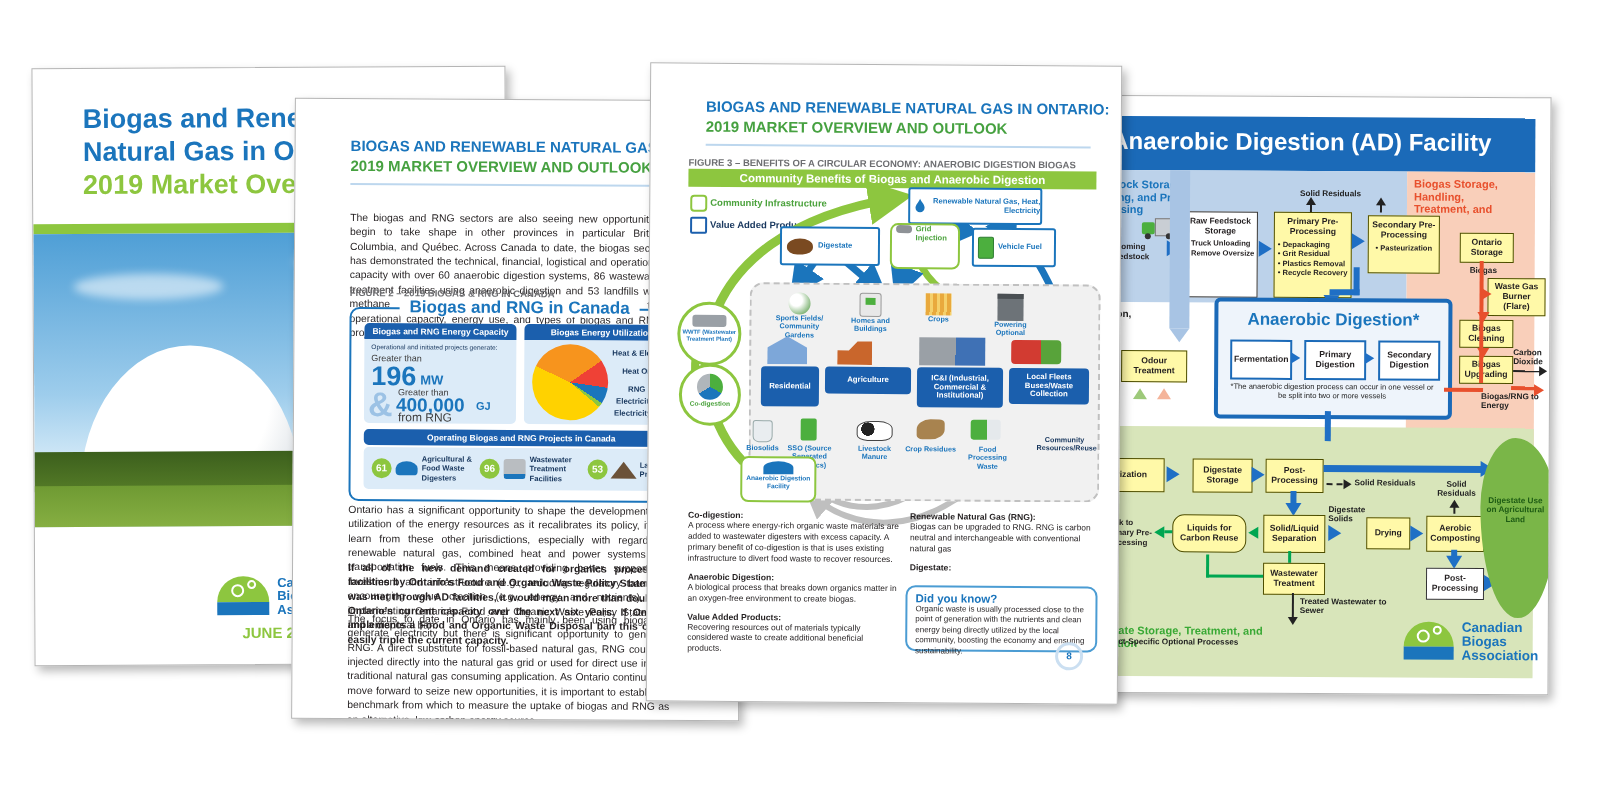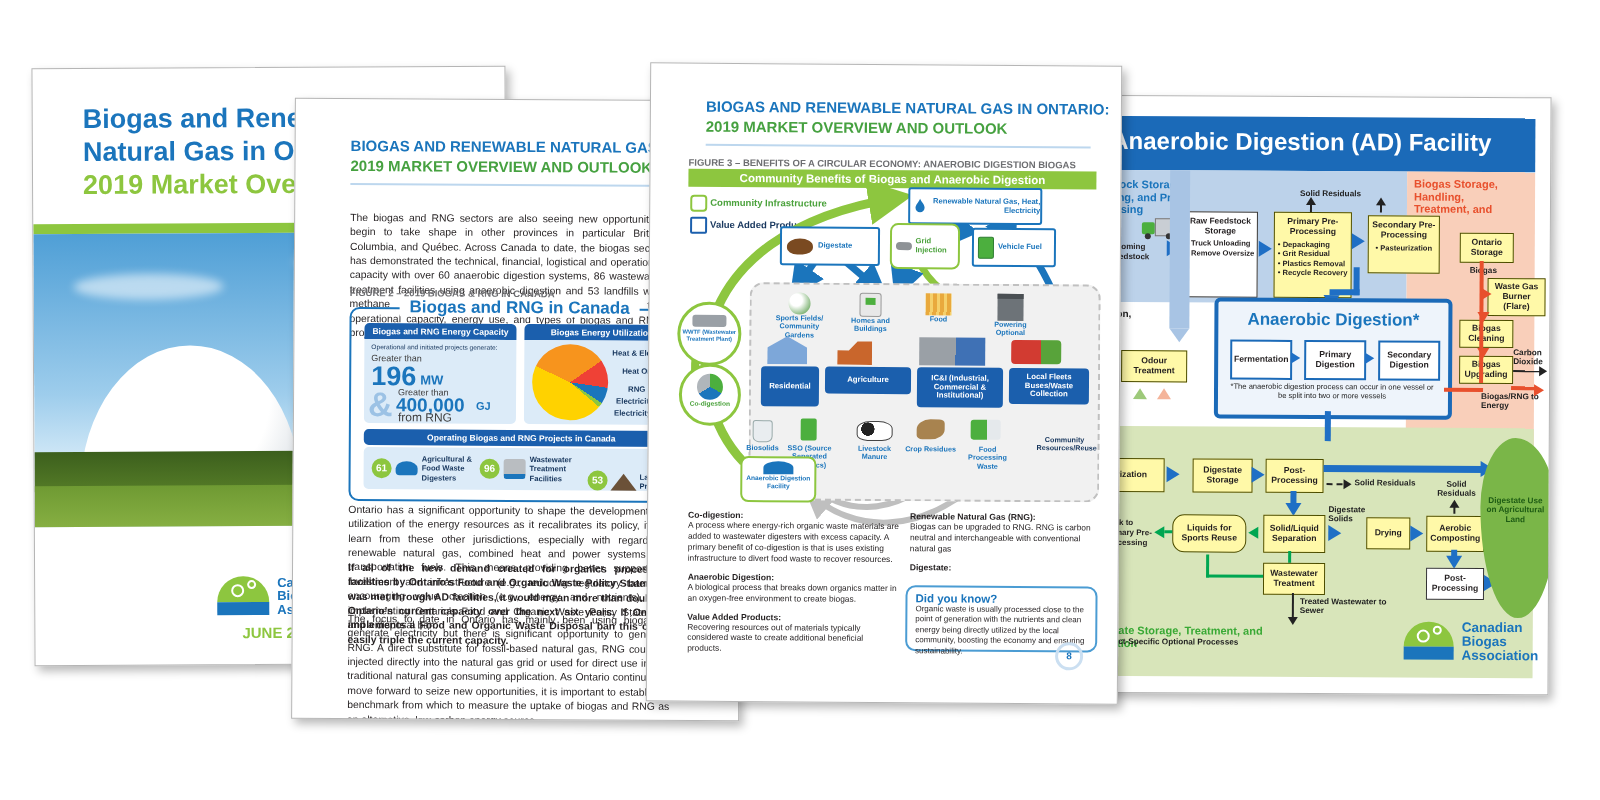--- a/index.html
+++ b/index.html
@@ -144,21 +144,21 @@
     <div style="flex:1;display:flex;align-items:center;padding-left:8px">
       <div class="stat-circle">61</div>
       <div style="width:22px;height:14px;background:#1b75bc;border-radius:50% 50% 4px 4px;margin:0 4px"></div>
       <div class="stat-lbl" style="width:58px">Agricultural &amp; Food Waste Digesters</div>
     </div>
     <div style="flex:1;display:flex;align-items:center">
       <div class="stat-circle">96</div>
       <div style="width:22px;height:15px;background:#b9bdc1;border-radius:3px;margin:0 4px;border-bottom:5px solid #1b75bc"></div>
       <div class="stat-lbl" style="width:58px">Wastewater Treatment Facilities</div>
     </div>
-    <div style="flex:1;display:flex;align-items:flex-end">
+    <div style="flex:1;display:flex;align-items:center">
       <div class="stat-circle">53</div>
       <div style="width:0;height:0;border-left:13px solid transparent;border-right:13px solid transparent;border-bottom:17px solid #6b5138;margin:0 3px"></div>
       <div class="stat-lbl" style="width:50px">Landfill Gas Projects</div>
     </div>
   </div>
 
   <div class="a body-txt" style="left:55px;top:404px;width:322px">Ontario has a significant opportunity to shape the development and utilization of the energy resources as it recalibrates its policy, it can learn from these other jurisdictions, especially with regards to renewable natural gas, combined heat and power systems and transportation fuels. This means providing better support for investment and infrastructure (e.g., reducing regulatory barriers), encouraging value creation (e.g., energy and nutrients), and implementing Ontario's Food and Organic Waste Policy Statement and a disposal ban.</div>
   <div class="a body-txt" style="left:55px;top:462px;width:322px;font-weight:bold">If all of the new demand created for organics processing facilities by Ontario's Food and Organic Waste Policy Statement was met through AD facilities, it would mean more than doubling Ontario's current capacity over the next six years. If Ontario implements a Food and Organic Waste Disposal ban this could easily triple the current capacity.</div>
   <div class="a body-txt" style="left:55px;top:513px;width:322px">The focus to date in Ontario has mainly been using biogas to generate electricity but there is significant opportunity to generate RNG. A direct substitute for fossil-based natural gas, RNG could be injected directly into the natural gas grid or used for direct use in any traditional natural gas consuming application. As Ontario continues to move forward to seize new opportunities, it is important to establish a benchmark from which to measure the uptake of biogas and RNG as an alternative, low-carbon energy source.</div>
 </div>
@@ -287,21 +287,21 @@
   <div class="a dash-h" style="left:266px;top:386px;width:16px"></div>
   <div class="a tri tri-r-blk" style="left:283px;top:382px"></div>
   <div class="a p4-lbl" style="left:294px;top:381px;color:#222">Solid Residuals</div>
 
   <div class="a line-blue" style="left:230px;top:394px;width:6px;height:14px"></div>
   <div class="a tri tri-d-blue" style="left:225px;top:406px"></div>
   <div class="a ybox" style="left:203px;top:418px;width:60px;height:36px">
       <div>Solid/Liquid Separation</div>
     </div>
   <div class="a ybox" style="left:112px;top:418px;width:72px;height:36px;border-radius:12px">
-      <div>Liquids for Sports Reuse</div>
+      <div>Liquids for Carbon Reuse</div>
     </div>
   <div class="a tri tri-l-grn" style="left:188px;top:430px"></div>
   <div class="a tri tri-l-grn" style="left:94px;top:430px"></div>
   <div class="a line-grn" style="left:104px;top:434px;width:8px;height:3px"></div>
   <div class="a bullets" style="left:44px;top:422px;width:52px;font-size:8px">Back to Primary Pre-Processing</div>
 
   <div class="a p4-lbl" style="left:268px;top:408px;width:54px;color:#222">Digestate Solids</div>
   <div class="a tri tri-r-blue" style="left:268px;top:428px"></div>
   <div class="a ybox" style="left:306px;top:420px;width:42px;height:30px">
       <div>Drying</div>
@@ -396,21 +396,21 @@
   <div class="a node-blue" style="left:258px;top:122px;width:130px;height:33px;display:flex;align-items:center">
     <svg width="18" height="22" viewBox="0 0 18 22" style="margin:0 3px">
         <path d="M9,1 C11,6 15,8 15,13 a6,6 0 0 1 -12,0 C3,9 7,6 9,1 z" fill="#1b75bc"></path>
       </svg>
     <div class="node-lbl">Renewable Natural Gas, Heat, Electricity</div>
   </div>
   <div class="a node-blue" style="left:130px;top:162px;width:96px;height:35px;display:flex;align-items:center">
     <div style="width:26px;height:16px;background:#7a4a21;border-radius:50% 50% 40% 40%;margin:0 5px"></div>
     <div class="node-lbl">Digestate</div>
   </div>
-  <div class="a node-green" style="left:240px;top:158px;width:66px;height:42px;display:flex;align-items:center">
+  <div class="a node-green" style="left:240px;top:158px;width:66px;height:42px;display:flex;">
     <div style="width:18px;height:8px;background:#8e9296;border-radius:4px;margin:0 4px"></div>
     <div class="grn-lbl">Grid Injection</div>
   </div>
   <div class="a node-blue" style="left:322px;top:162px;width:80px;height:35px;display:flex;align-items:center">
     <div style="width:14px;height:20px;background:#4caf3e;border:1px solid #2e7d32;border-radius:2px;margin:0 4px"></div>
     <div class="node-lbl">Vehicle Fuel</div>
   </div>
 
   <div class="a" style="left:100px;top:218px;width:347px;height:214px;border:2px dashed #c0c0c0;border-radius:14px;background:#f1f1f1"></div>
 
@@ -419,21 +419,21 @@
     <div class="dz-lbl">Sports Fields/ Community Gardens</div>
   </div>
   <div class="a" style="left:192px;top:228px;width:58px">
     <div style="width:20px;height:22px;margin:0 auto;background:#e8e8e8;border:1px solid #999;border-radius:3px">
         <div style="width:10px;height:7px;background:#4caf3e;margin:4px auto 0"></div>
       </div>
     <div class="dz-lbl">Homes and Buildings</div>
   </div>
   <div class="a" style="left:262px;top:228px;width:54px">
     <div style="width:26px;height:22px;margin:0 auto;background:repeating-linear-gradient(90deg,#e9a93d 0 4px,#f5d06b 4px 7px)"></div>
-    <div class="dz-lbl">Food</div>
+    <div class="dz-lbl">Crops</div>
   </div>
   <div class="a" style="left:330px;top:228px;width:62px">
     <div style="width:26px;height:22px;margin:0 auto;background:#6d7378;border-top:5px solid #4a4f53"></div>
     <div class="dz-lbl">Powering Optional</div>
   </div>
 
   <div class="a" style="left:118px;top:272px;width:40px;height:28px;background:#7da7d9;clip-path:polygon(50% 0,100% 40%,100% 100%,0 100%,0 40%)"></div>
   <div class="a" style="left:188px;top:274px;width:58px;height:26px;background:#c9662c;clip-path:polygon(0 100%,0 45%,20% 45%,35% 10%,60% 10%,60% 100%)"></div>
   <div class="a" style="left:270px;top:272px;width:66px;height:28px;background:linear-gradient(90deg,#9aa0a6 55%,#3f71b5 55%)"></div>
   <div class="a" style="left:362px;top:274px;width:50px;height:24px;background:linear-gradient(90deg,#d23b31 60%,#58a33a 60%);border-radius:4px"></div>

